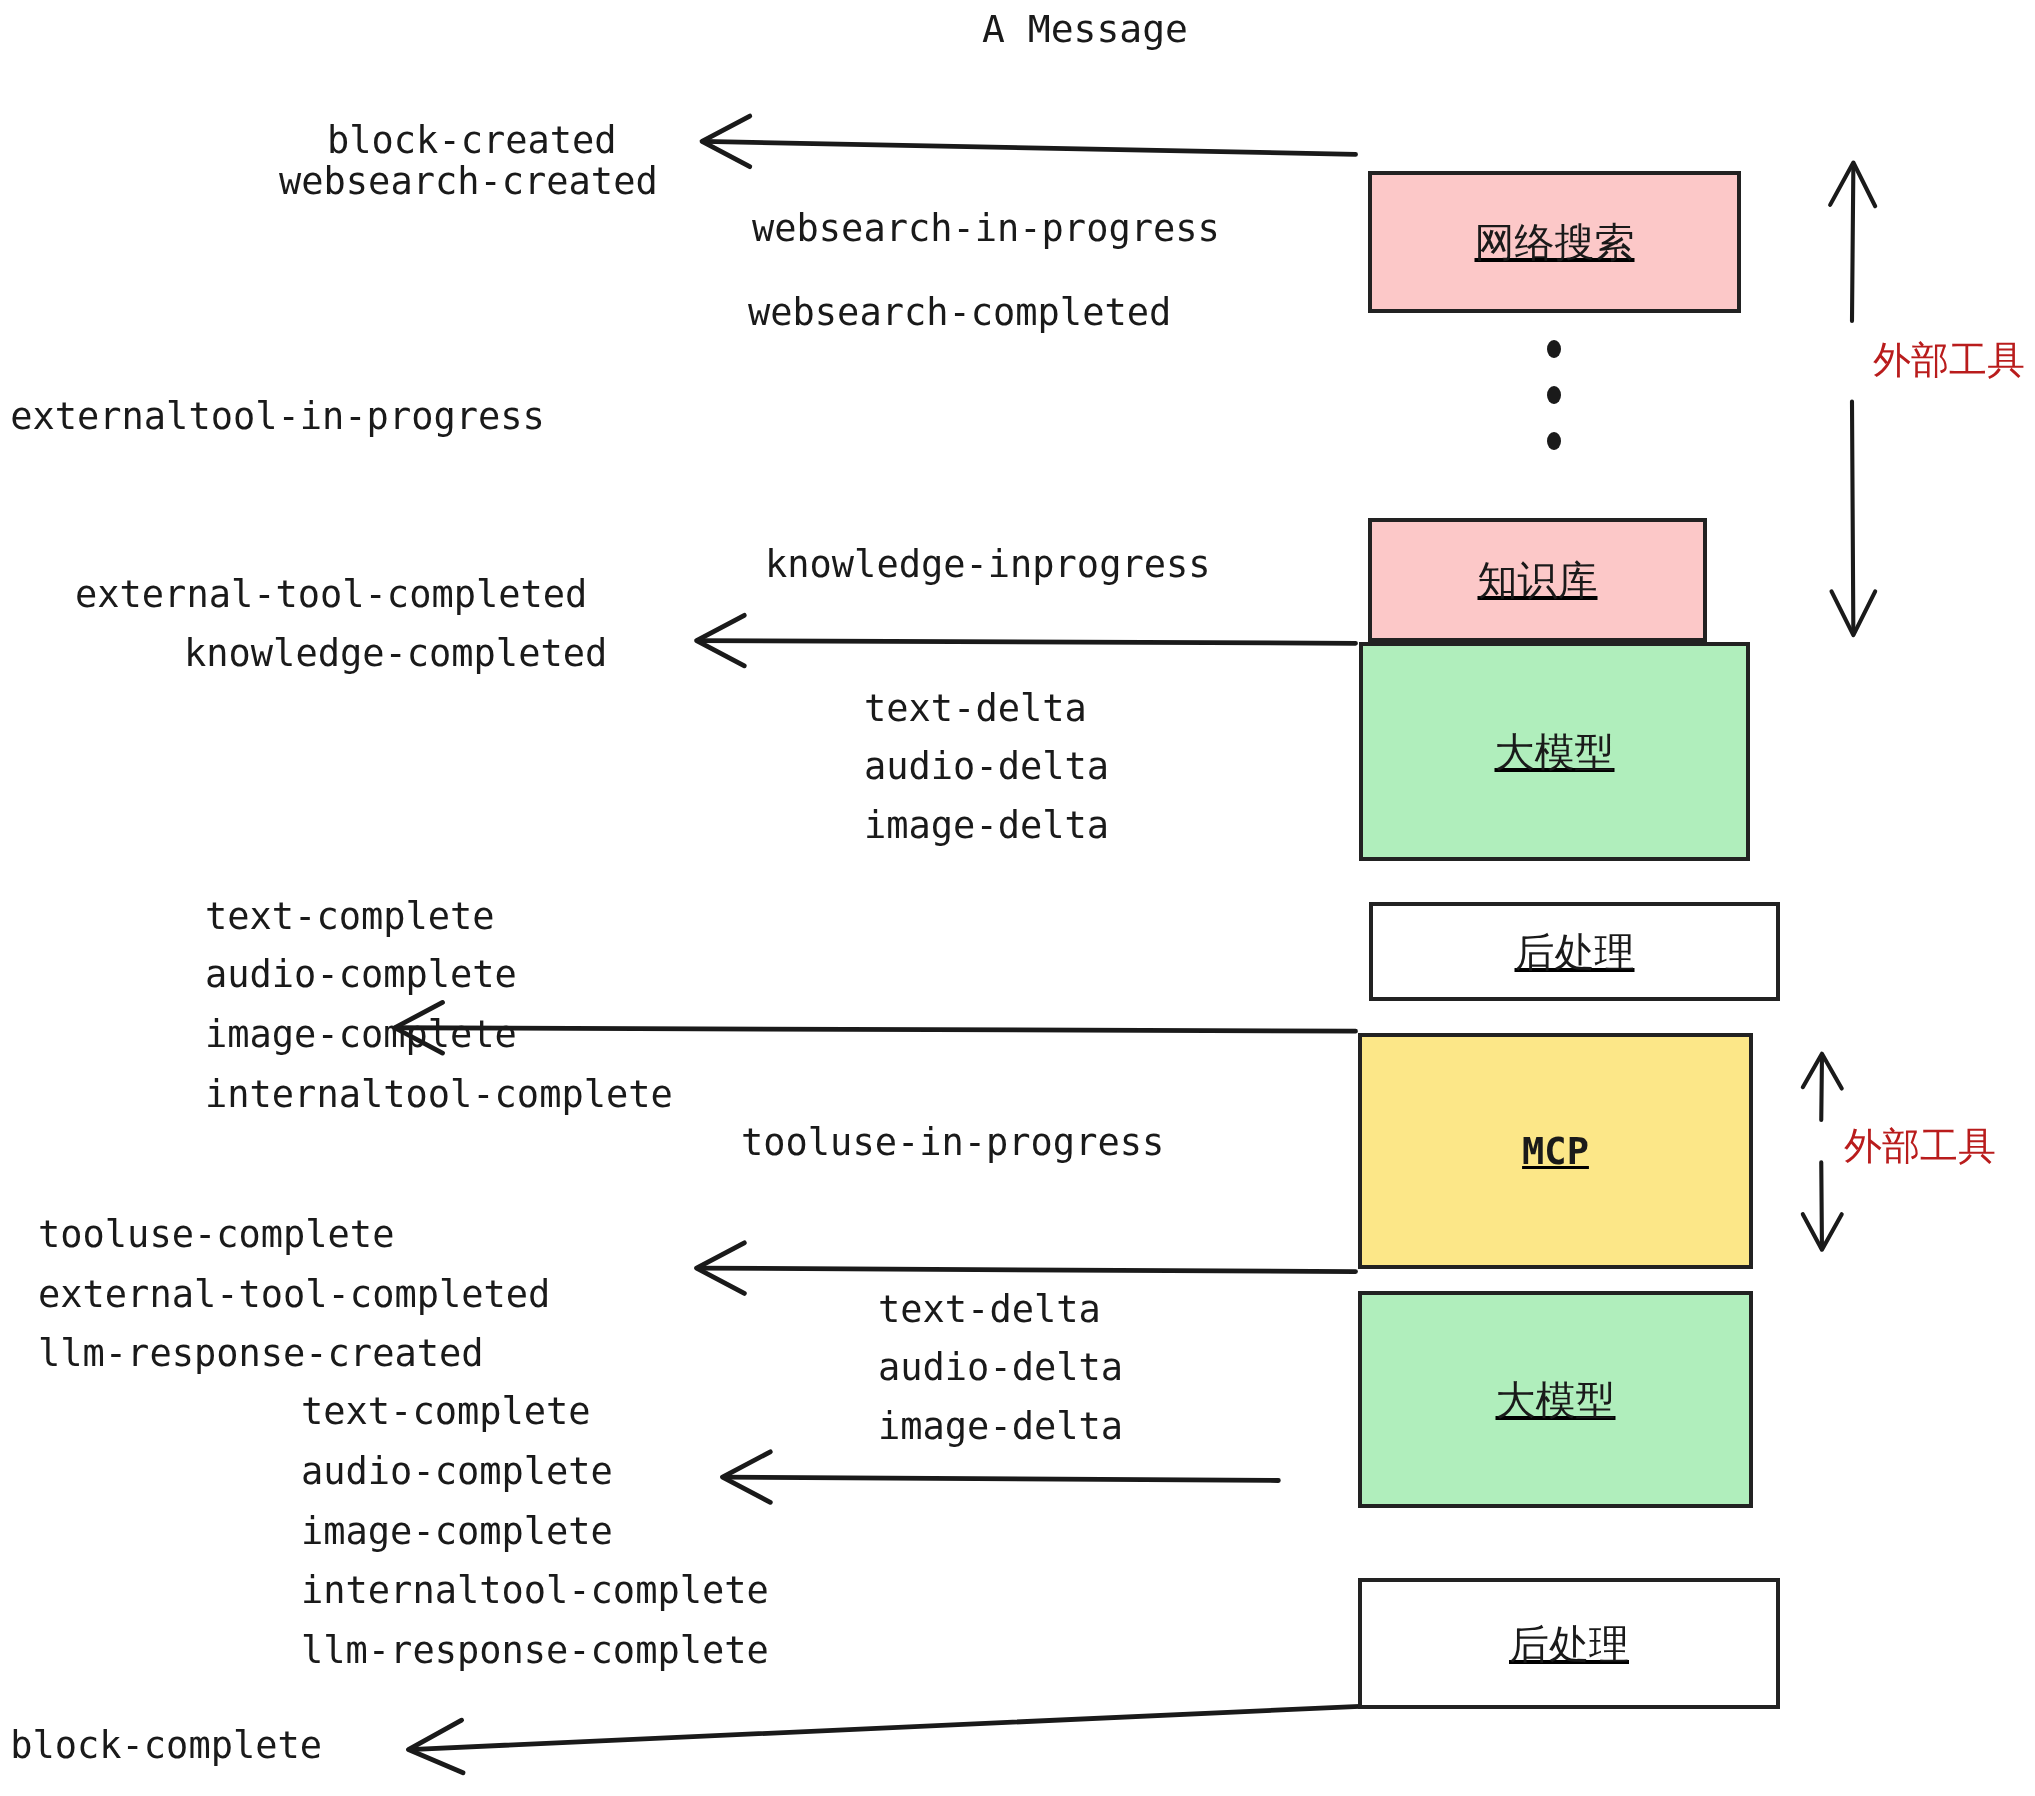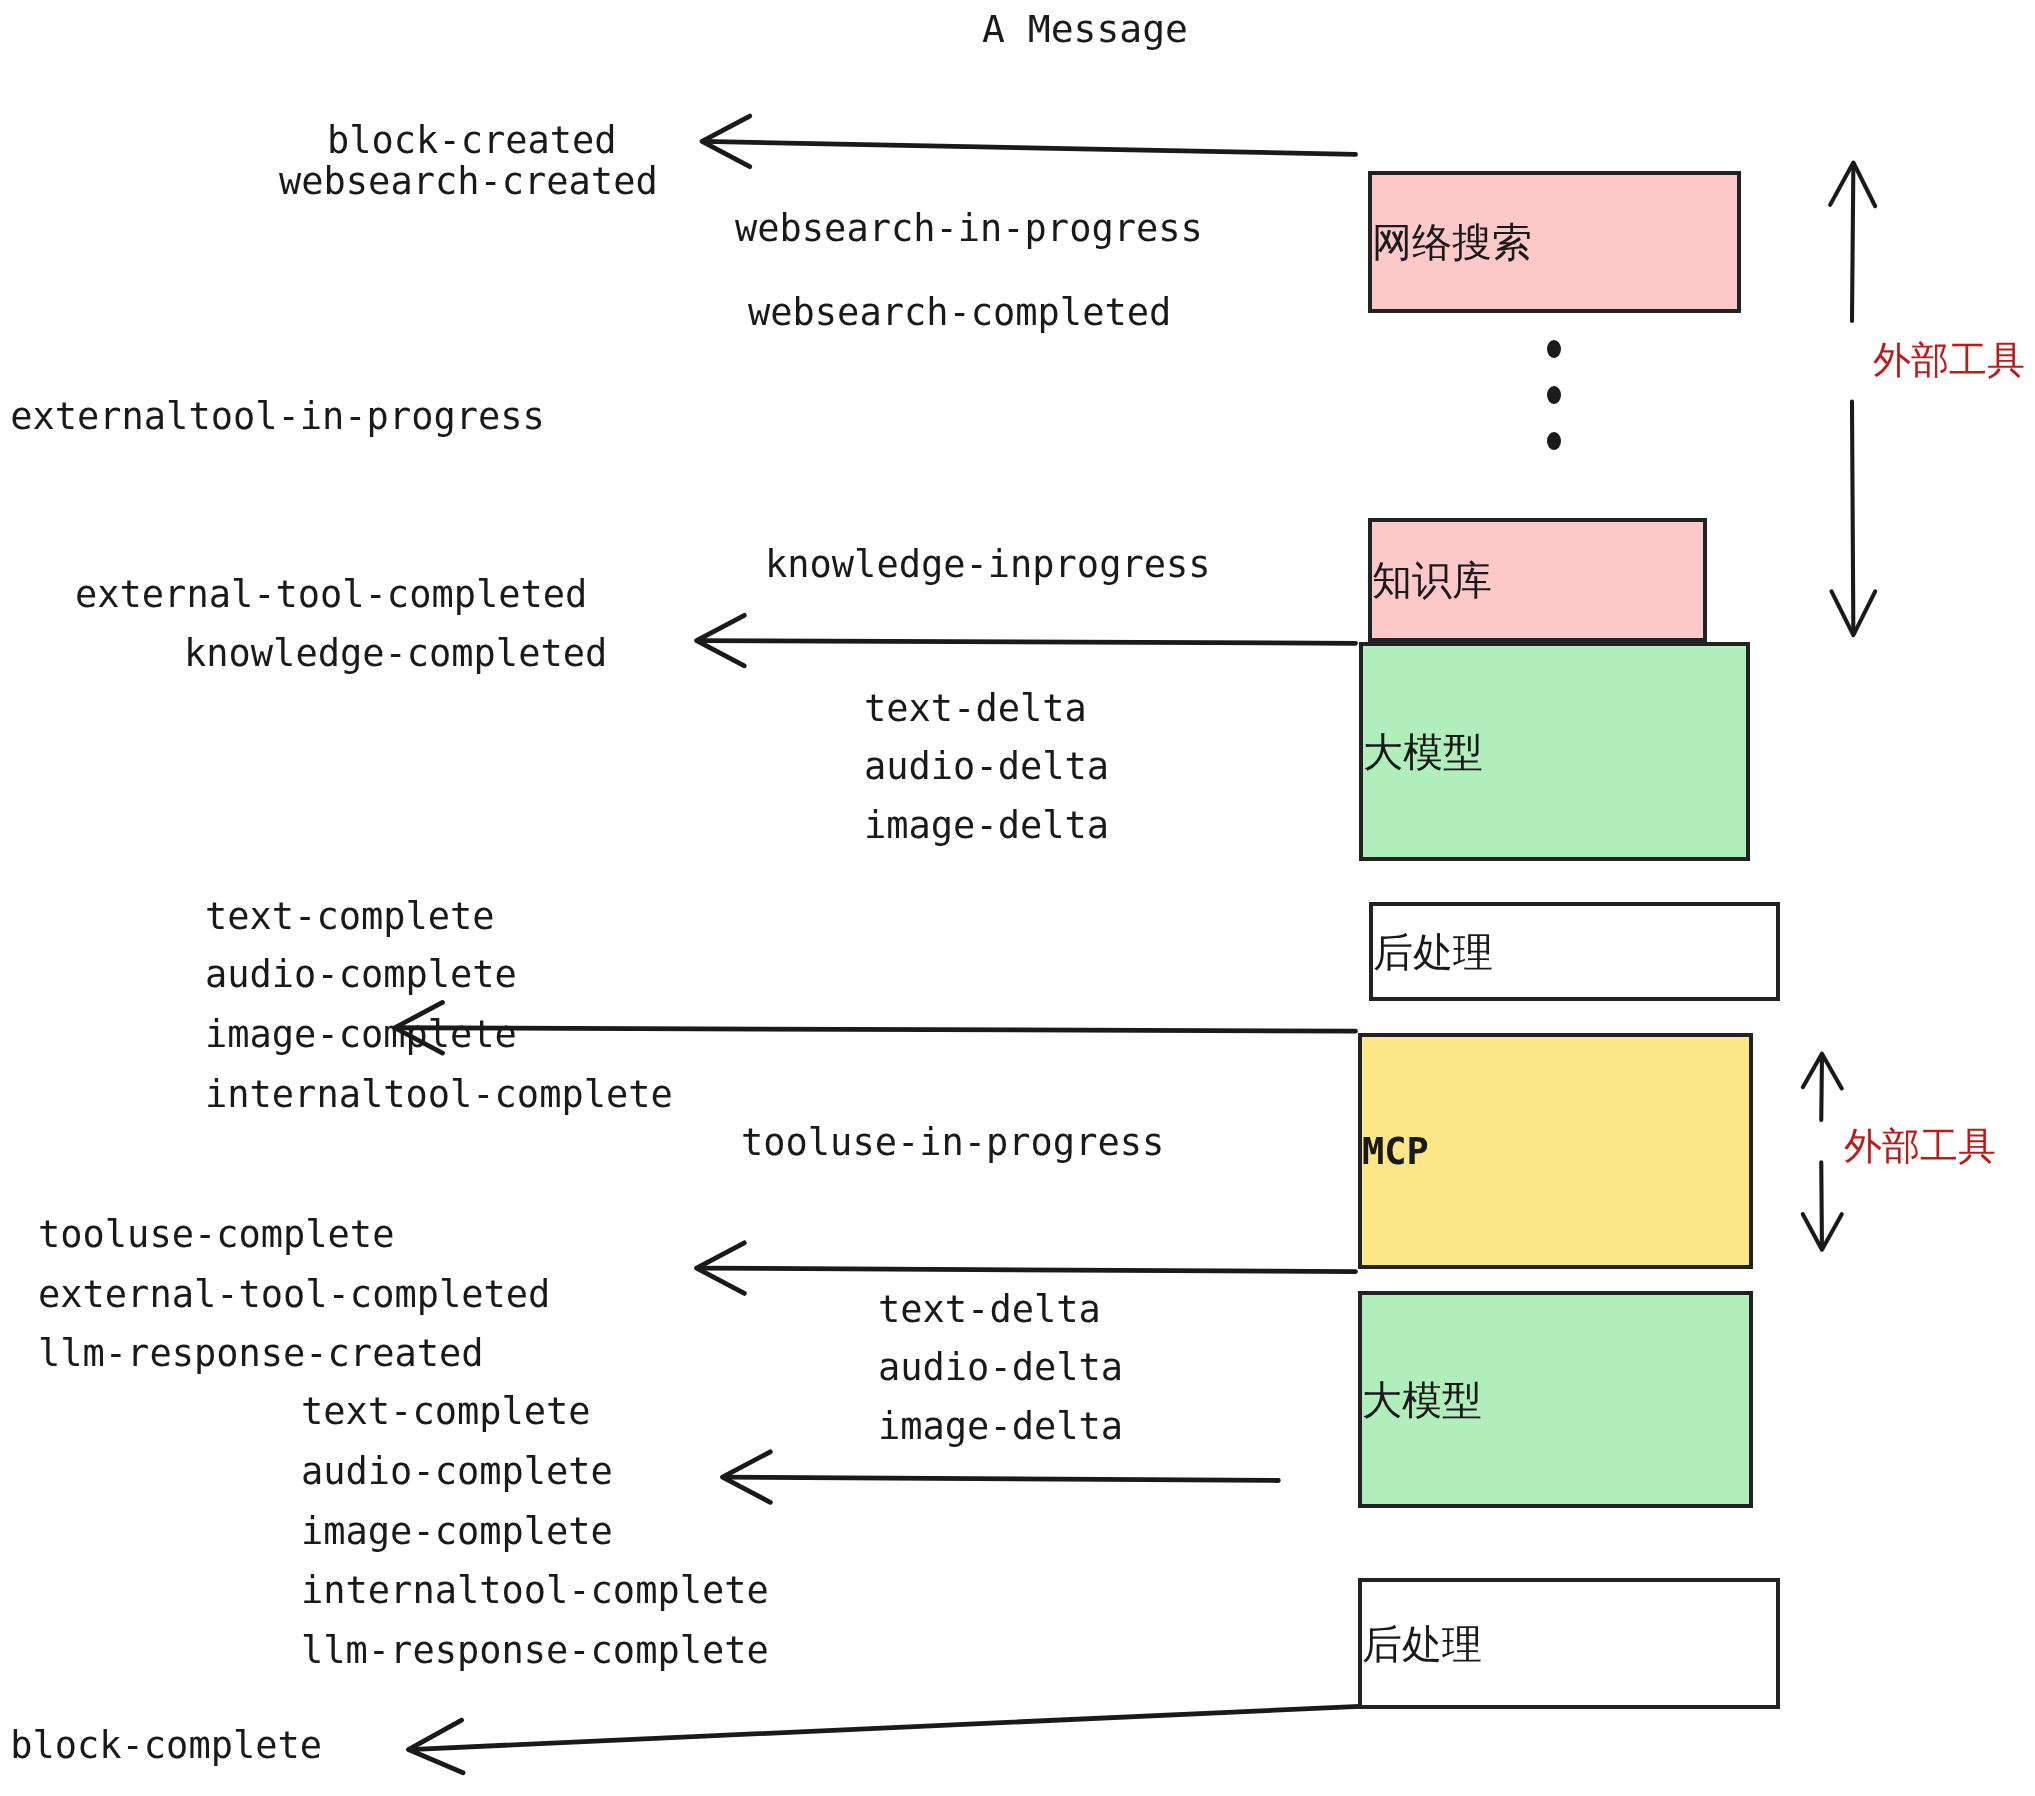--- a/index.html
+++ b/index.html
@@ -43,21 +43,22 @@
     line-height: 1;
   }
 
   
   .box {
     position: absolute;
     box-sizing: border-box;
     border: 4.1px solid #222222;
     display: flex;
     align-items: center;
-    justify-content: flex-start;
+    justify-content: center;
+    text-decoration: underline;
   }
   .box > span {
     font-family: "DejaVu Sans", "Liberation Sans", sans-serif;
     font-size: 40px;
     color: #1a1a1a;
     line-height: 1;
     white-space: pre;
   }
   .box.mono > span {
     font-family: "DejaVu Sans Mono", "Liberation Mono", monospace;
@@ -171,21 +172,21 @@
 
   <div class="box" style="left:1358px; top:1578px; width:422px; height:131px; background:#ffffff;">
     <span>后处理</span>
   </div>
 
   <div class="cjk" style="left:1873px; top:341px;">外部工具</div>
   <div class="cjk" style="left:1844px; top:1127px;">外部工具</div>
 
   <div class="evt" style="left:327px; top:102px;margin-top:20px;">block-created</div>
   <div class="evt" style="left:279px; top:163px;">websearch-created</div>
-  <div class="evt" style="left:735px; top:210px;">websearch-in-progress</div>
+  <div class="evt" style="left:752px; top:210px;">websearch-in-progress</div>
   <div class="evt" style="left:10.2px; top:398px;">externaltool-in-progress</div>
   <div class="evt" style="left:748px; top:294px;">websearch-completed</div>
 
   <div class="evt" style="left:765px; top:546px;">knowledge-inprogress</div>
   <div class="evt" style="left:75px; top:576px;">external-tool-completed</div>
   <div class="evt" style="left:184px; top:635px;">knowledge-completed</div>
 
   <div class="evt" style="left:864px; top:690px;">text-delta</div>
   <div class="evt" style="left:864px; top:748px;">audio-delta</div>
   <div class="evt" style="left:864px; top:807px;">image-delta</div>

